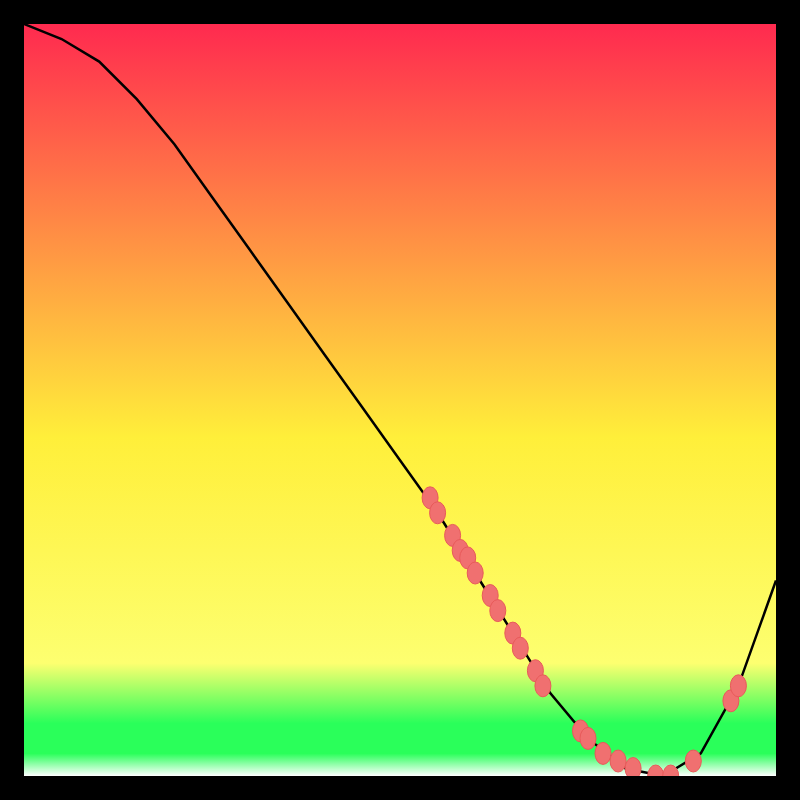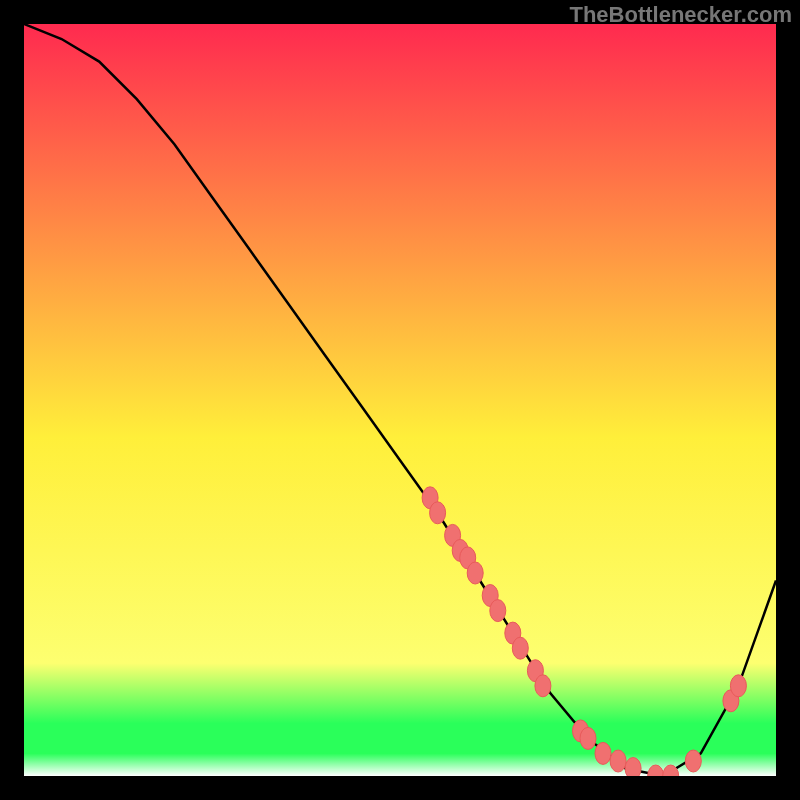--- a/index.html
+++ b/index.html
@@ -34,21 +34,20 @@
     background: #000;
   }
   svg {
     display: block;
   }
 </style>
 </head>
 <body>
 
 <div class="container">
-  <div class="watermark">TheBottlenecker.com</div>
 
   <div class="plot-frame">
     <svg id="chart-svg" width="752" height="752" viewBox="0 0 752 752">
       <defs>
         <linearGradient id="bg-grad" x1="0" y1="0" x2="0" y2="1">
           <stop id="g0" offset="0%" stop-color="#ff2a4f"></stop>
           <stop id="g1" offset="55%" stop-color="#ffef3a"></stop>
           <stop id="g2" offset="85%" stop-color="#fdff70"></stop>
           <stop id="g3" offset="93%" stop-color="#2aff5a"></stop>
           <stop id="g4" offset="97%" stop-color="#2aff5a"></stop>

